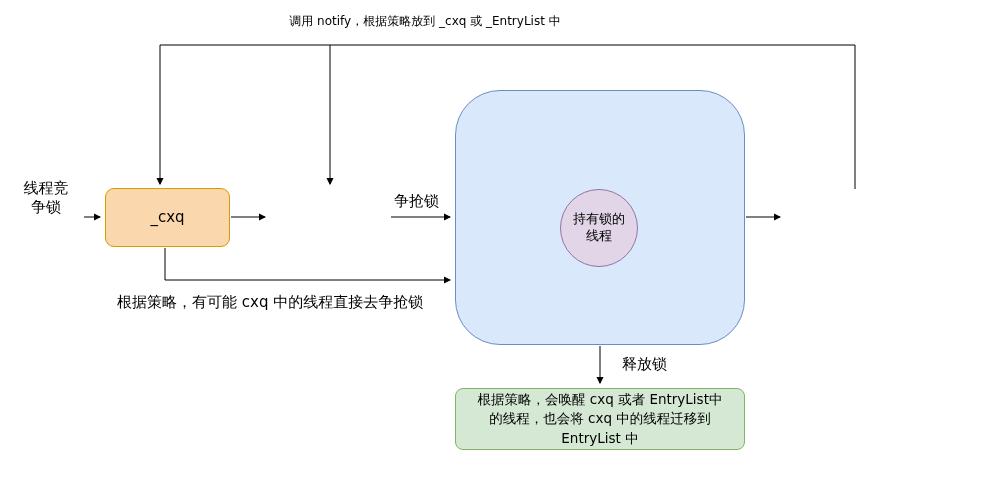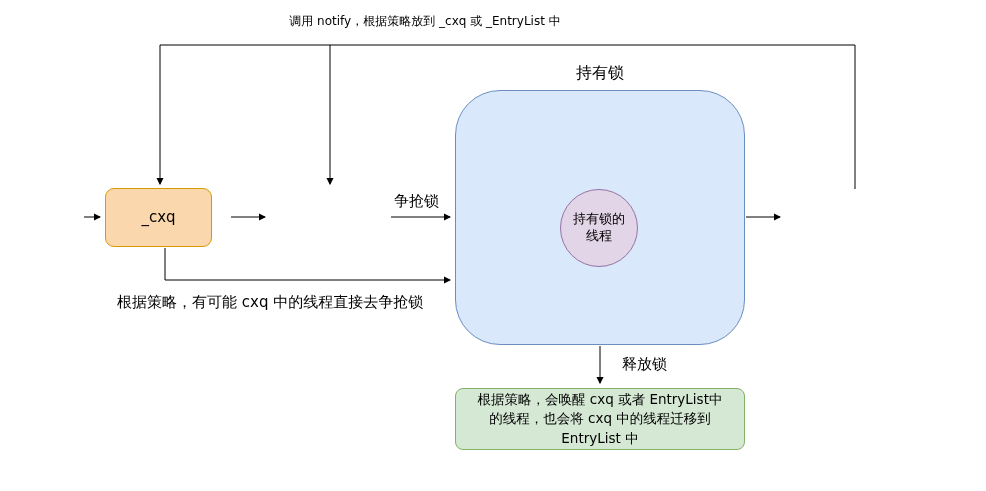--- a/index.html
+++ b/index.html
@@ -47,21 +47,21 @@
     line-height: 1.3;
     white-space: pre-line;
     border: 1px solid #000;
   }
   .rect { border-radius: 9px; }
 
   #top-label { left: 160px; top: 14px; width: 530px; font-size: 12px; }
   #left-label { left: 6px; top: 179px; width: 80px; }
 
   #cxq {
-    left: 105px; top: 188px; width: 107px; height: 59px;
+    left: 105px; top: 188px; width: 125px; height: 59px;
     background: var(--cxq_fill); border-color: var(--cxq_stroke);
   }
   #entrylist {
     left: 270px; top: 188px; width: 120px; height: 59px;
     background: var(--entrylist_fill); border-color: var(--entrylist_stroke);
   }
   #contend-label { left: 394px; top: 192px; }
 
   #holder {
     left: 455px; top: 90px; width: 290px; height: 255px;
@@ -112,27 +112,28 @@
     <path class="edge" marker-end="url(#arr)" d="M84,217 L100,217"></path>
     <path class="edge" marker-end="url(#arr)" d="M231,217 L265,217"></path>
     <path class="edge" marker-end="url(#arr)" d="M391,217 L450,217"></path>
     <path class="edge" marker-end="url(#arr)" d="M165,248 L165,280 L450,280"></path>
     <path class="edge" marker-end="url(#arr)" d="M746,217 L780,217"></path>
     <path class="edge" marker-end="url(#arr)" d="M600,346 L600,383"></path>
   </svg>
 
   <div id="top-label" class="label centered">调用 notify，根据策略放到 _cxq 或 _EntryList 中</div>
 
+  <div id="left-label" class="label centered">线程竞
+争锁</div>
 
   <div id="cxq" class="node rect">_cxq</div>
 
 
   <div id="contend-label" class="label">争抢锁</div>
 
-  <div id="holder-title" class="label centered">持有锁</div>
 
   <div id="holder" class="node">
     <div id="holder-thread">持有锁的
 线程</div>
   </div>
 
 
   <div id="strategy-label" class="label">根据策略，有可能 cxq 中的线程直接去争抢锁</div>
 
   <div id="release-label" class="label">释放锁</div>

